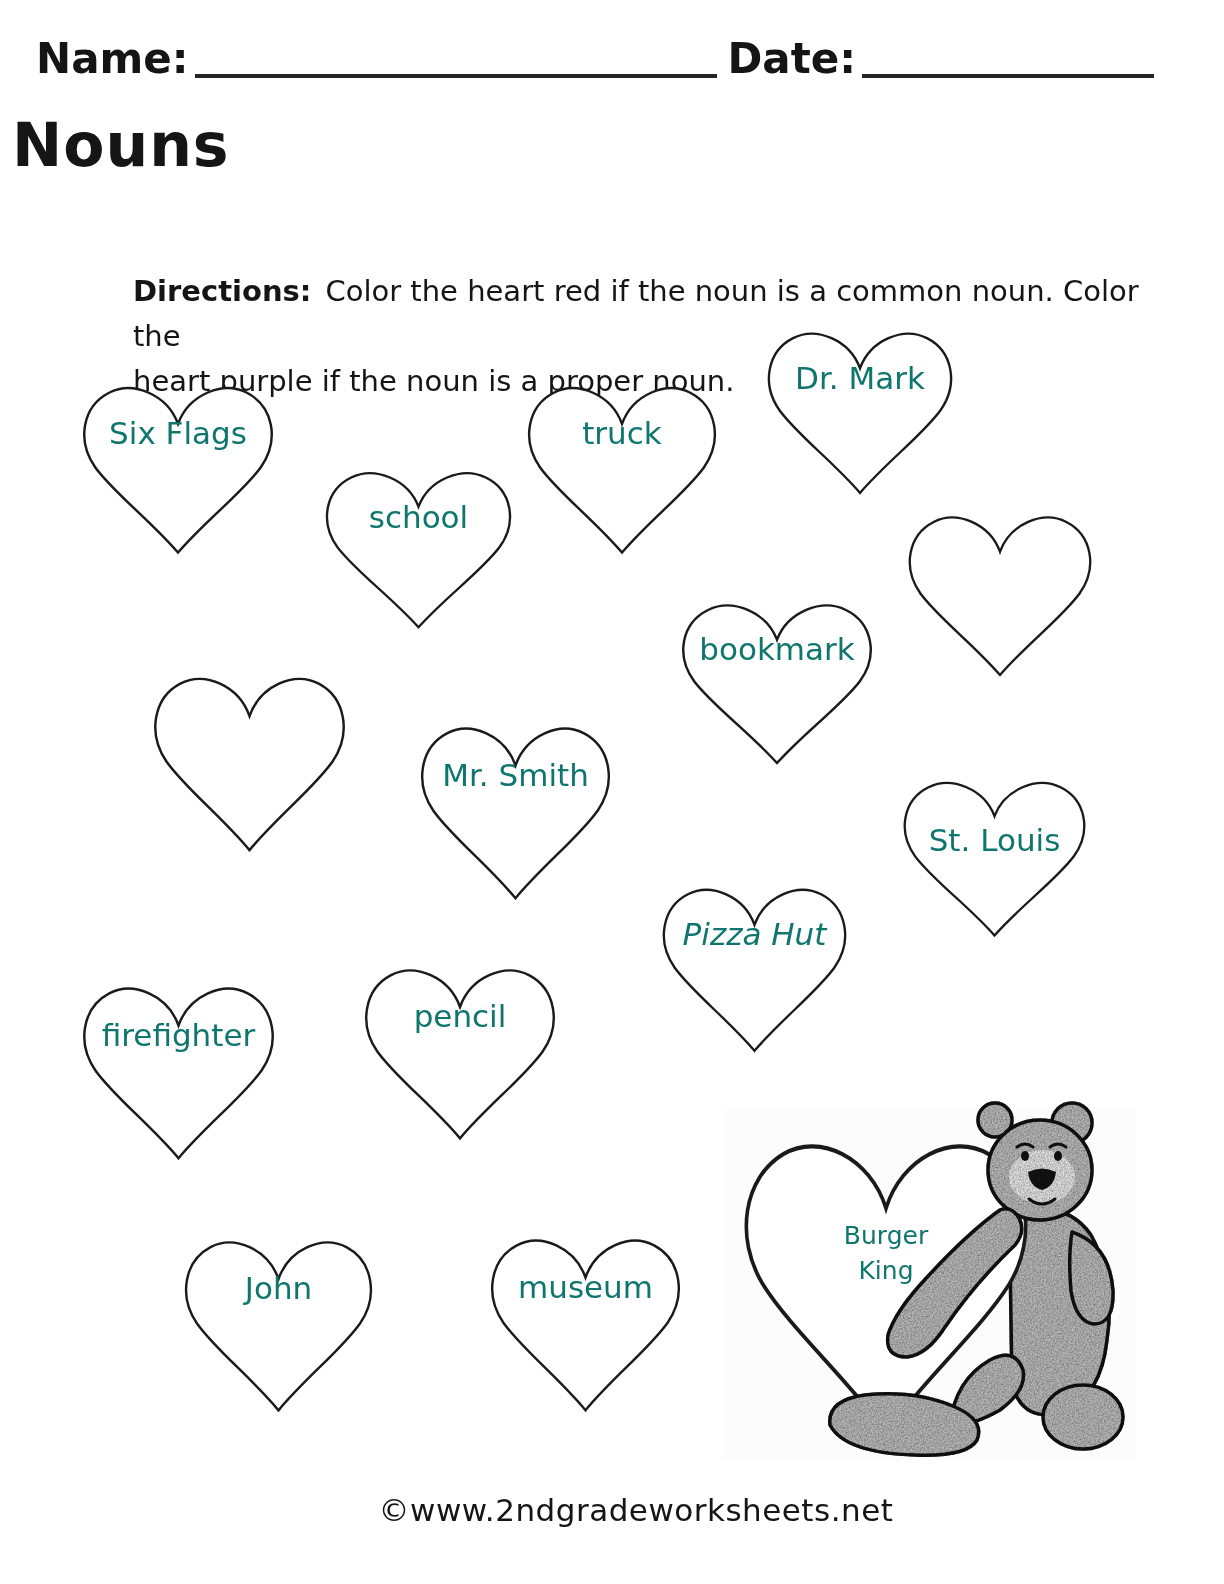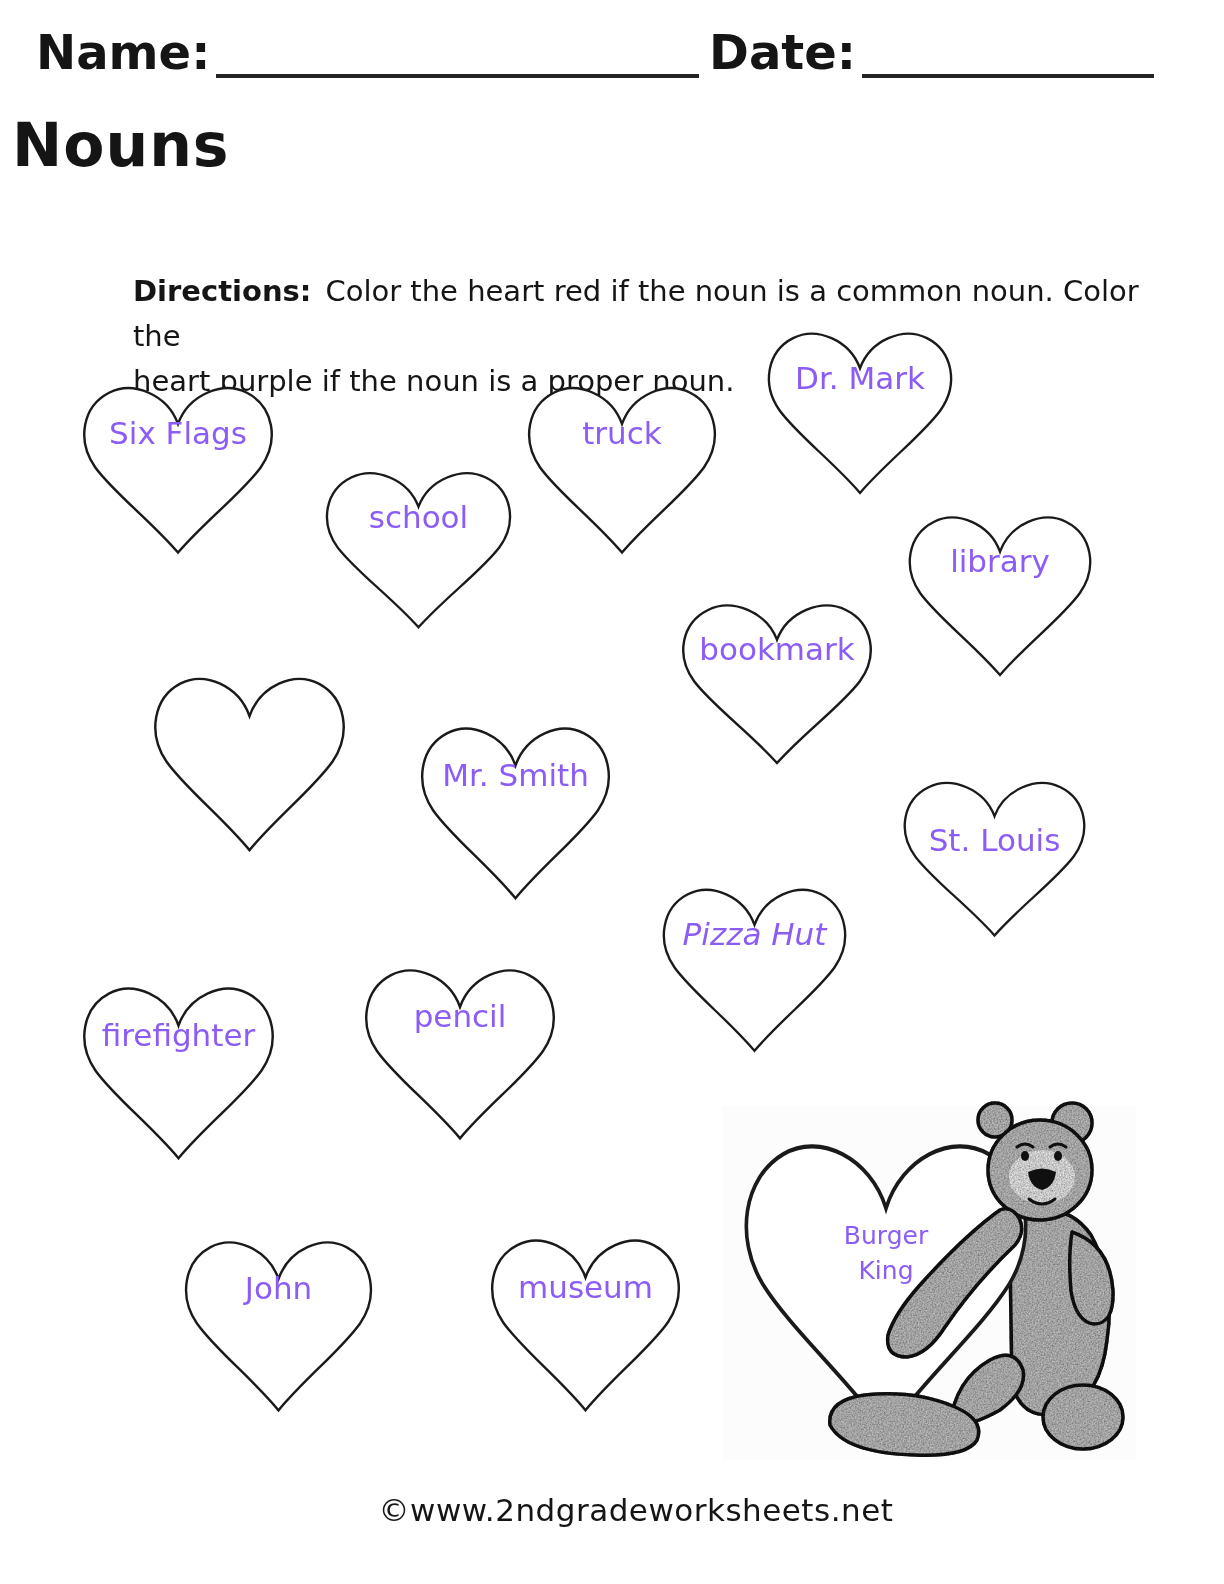--- a/index.html
+++ b/index.html
@@ -3,21 +3,21 @@
 <meta charset="utf-8">
 <style>
   html,body{margin:0;padding:0;background:#ffffff;}
   .page{
     position:relative;width:1224px;height:1584px;background:#ffffff;
     font-family:"DejaVu Sans",sans-serif;color:#151515;overflow:hidden;
   }
   
   .header-row{
     position:absolute;top:26px;left:36px;width:1118px;
-    display:flex;align-items:flex-start;font-size:48px;font-weight:bold;line-height:1.1;
+    display:flex;align-items:flex-end;font-size:42px;font-weight:bold;line-height:1.1;
   }
   .hdr-label{white-space:nowrap;}
   .fill-line{border-bottom:4px solid #242424;height:48px;margin:0 10px 4px 6px;}
   .fill-line.name{flex:1;}
   .fill-line.date{flex:0 0 292px;margin-right:0;}
   
   .title{
     position:absolute;top:110px;left:12px;width:100%;text-align:left;
     font-size:60px;font-weight:bold;letter-spacing:1px;
   }
@@ -26,21 +26,21 @@
     position:absolute;top:240px;left:133px;width:1060px;
     font-size:29px;line-height:1.55;
   }
   .directions .dir-label{font-weight:bold;margin-right:14px;}
   
   .hearts-layer{position:absolute;inset:0;z-index:1;}
   .heart{position:absolute;}
   .heart svg{position:absolute;inset:0;width:100%;height:100%;overflow:visible;display:block;}
   .heart-path{fill:#ffffff;stroke:#1a1a1a;stroke-width:2.3px;}
   .heart-label{position:absolute;left:0;right:0;text-align:center;}
-  .heart-word{font-size:31px;line-height:1.24;white-space:nowrap;color:#8b5cf6;}
+  .heart-word{font-size:31px;line-height:1.24;white-space:nowrap;color:#0f766e;}
   .heart.big .heart-word{font-size:25px;line-height:1.4;}
   
   .clipart-bg{position:absolute;left:722px;top:1106px;width:414px;height:354px;background:#fcfcfc;z-index:0;}
   .bear-svg{position:absolute;left:800px;top:1095px;width:340px;height:375px;overflow:visible;}
   #bear-behind{z-index:0;}
   #bear-front{z-index:2;}
   .bear-fill{fill:#cfcfcf;stroke:#1a1a1a;stroke-width:3.5px;stroke-linejoin:round;}
   .bear-dark{fill:#101010;stroke:none;}
   .bear-line{fill:none;stroke:#101010;stroke-width:3px;stroke-linecap:round;}
   
@@ -122,23 +122,20 @@
       <path class="heart-path" d="M100 50 C90 22 58 8 35 20 C10 33 4 66 22 92 C40 117 74 143 100 174 C126 143 160 117 178 92 C196 66 190 33 165 20 C142 8 110 22 100 50 Z"></path>
     </svg>
     <div class="heart-label" style="top: 22%;">
           <div class="heart-word">Dr. Mark</div>
         </div>
   </div>
       <div class="heart" style="left: 898px; top: 502px; width: 204px; height: 184px;">
     <svg viewBox="0 0 200 185" preserveAspectRatio="none">
       <path class="heart-path" d="M100 50 C90 22 58 8 35 20 C10 33 4 66 22 92 C40 117 74 143 100 174 C126 143 160 117 178 92 C196 66 190 33 165 20 C142 8 110 22 100 50 Z"></path>
     </svg>
-    <div class="heart-label" style="top: 22%;">
-          <div class="heart-word">library</div>
-        </div>
   </div>
       <div class="heart" style="left: 671px; top: 590px; width: 212px; height: 184px;">
     <svg viewBox="0 0 200 185" preserveAspectRatio="none">
       <path class="heart-path" d="M100 50 C90 22 58 8 35 20 C10 33 4 66 22 92 C40 117 74 143 100 174 C126 143 160 117 178 92 C196 66 190 33 165 20 C142 8 110 22 100 50 Z"></path>
     </svg>
     <div class="heart-label" style="top: 22%;">
           <div class="heart-word">bookmark</div>
         </div>
   </div>
       <div class="heart" style="left: 143px; top: 662px; width: 213px; height: 200px;">

